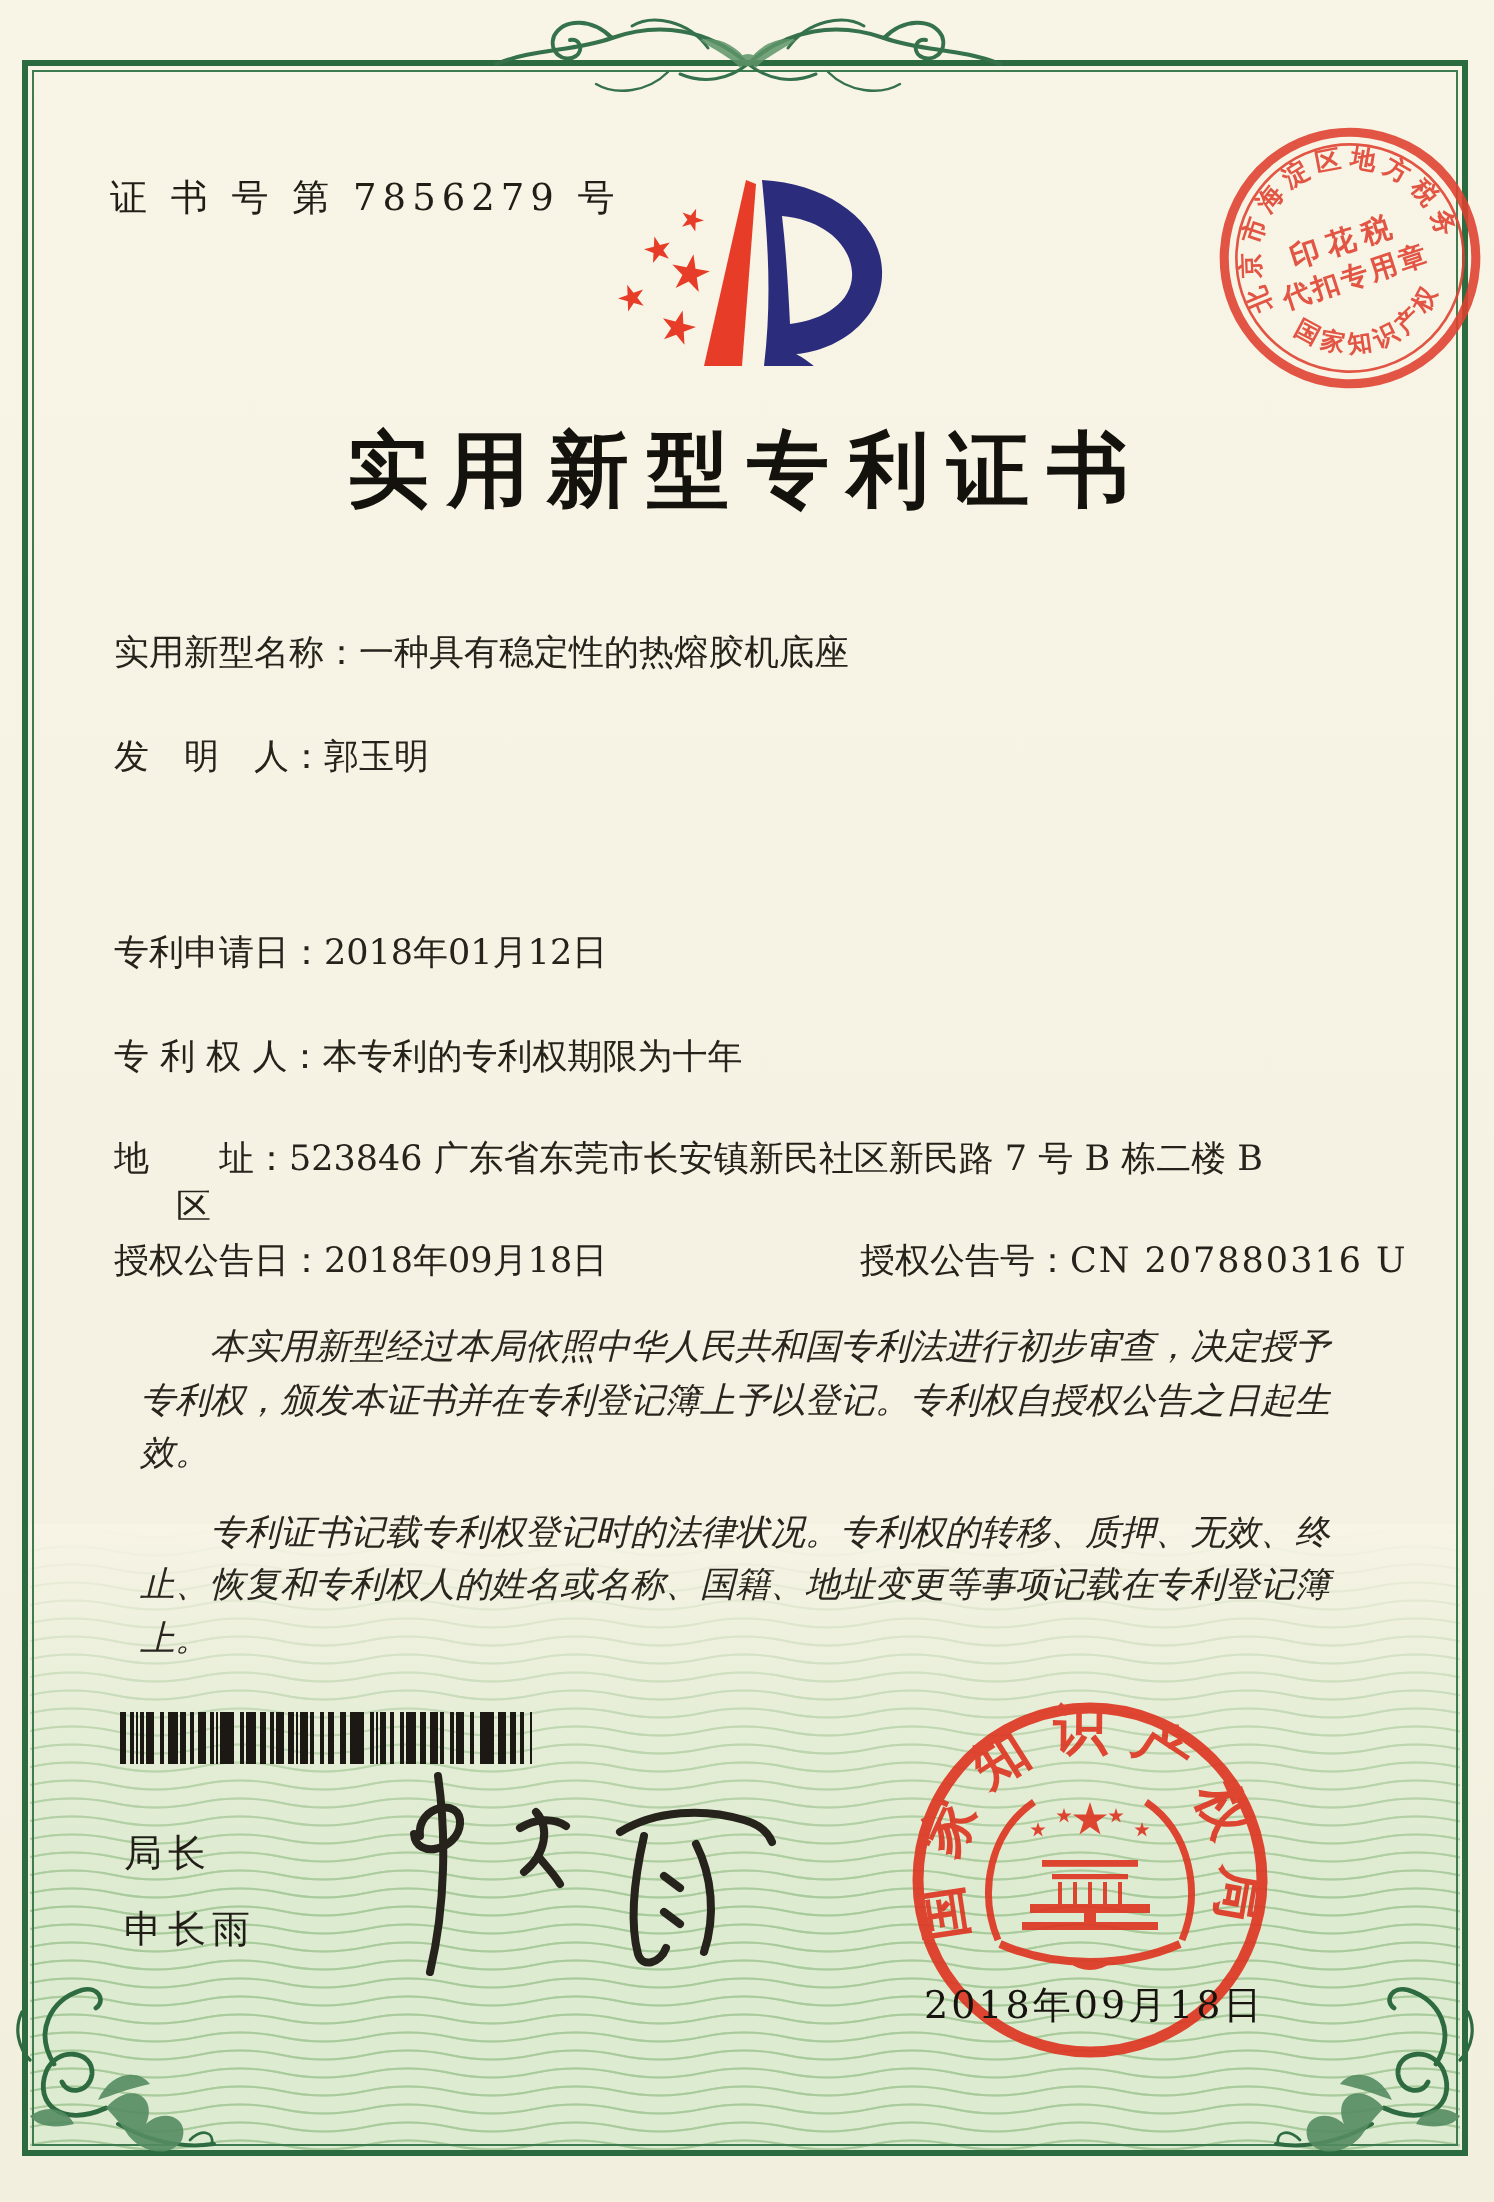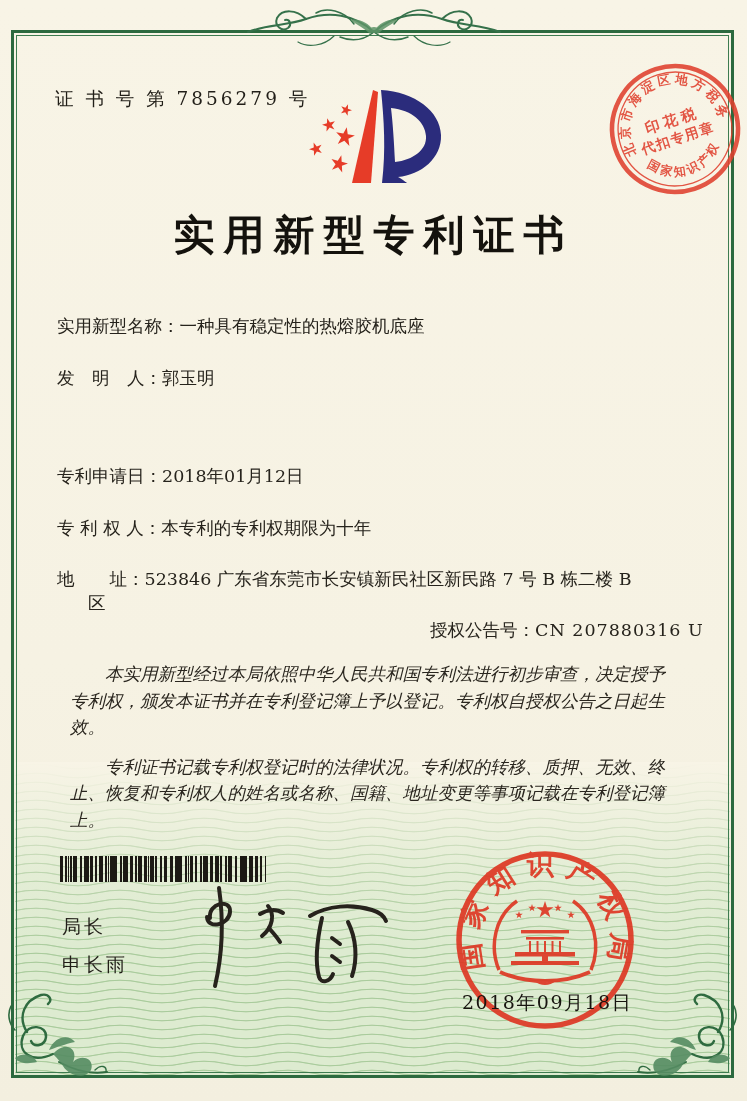--- a/index.html
+++ b/index.html
@@ -167,20 +167,21 @@
   </svg>
 
   <div id="title" class="abs">实用新型专利证书</div>
 
   <div class="row" id="row-1"><span class="lab">发　明　人：</span><span>郭玉明</span></div>
   <div class="row" id="row-0"><span class="lab">实用新型名称：</span><span>一种具有稳定性的热熔胶机底座</span></div>
   <div class="row" id="row-3"><span class="lab">专利申请日：</span><span>2018年01月12日</span></div>
   <div class="row" id="row-4"><span class="lab">专 利 权 人：</span><span>本专利的专利权期限为十年</span></div>
   <div class="row" id="row-addr1"><span class="lab">地　　址：</span><span>523846 广东省东莞市长安镇新民社区新民路 7 号 B 栋二楼 B</span></div>
   <div class="row" id="row-addr2"><span>区</span></div>
+  <div class="row" id="row-5"><span class="lab">授权公告日：</span><span>2018年09月18日</span></div>
   <div class="row" id="row-grantno"><span class="lab">授权公告号：</span><span class="mono-num">CN 207880316 U</span></div>
 
   <div id="body-text" class="abs">
     <p>本实用新型经过本局依照中华人民共和国专利法进行初步审查，决定授予专利权，颁发本证书并在专利登记簿上予以登记。专利权自授权公告之日起生效。</p>
     <p>专利证书记载专利权登记时的法律状况。专利权的转移、质押、无效、终止、恢复和专利权人的姓名或名称、国籍、地址变更等事项记载在专利登记簿上。</p>
   </div>
 
   <div id="barcode" class="abs"></div>
 
   <div id="officer-title" class="abs">局长</div>

